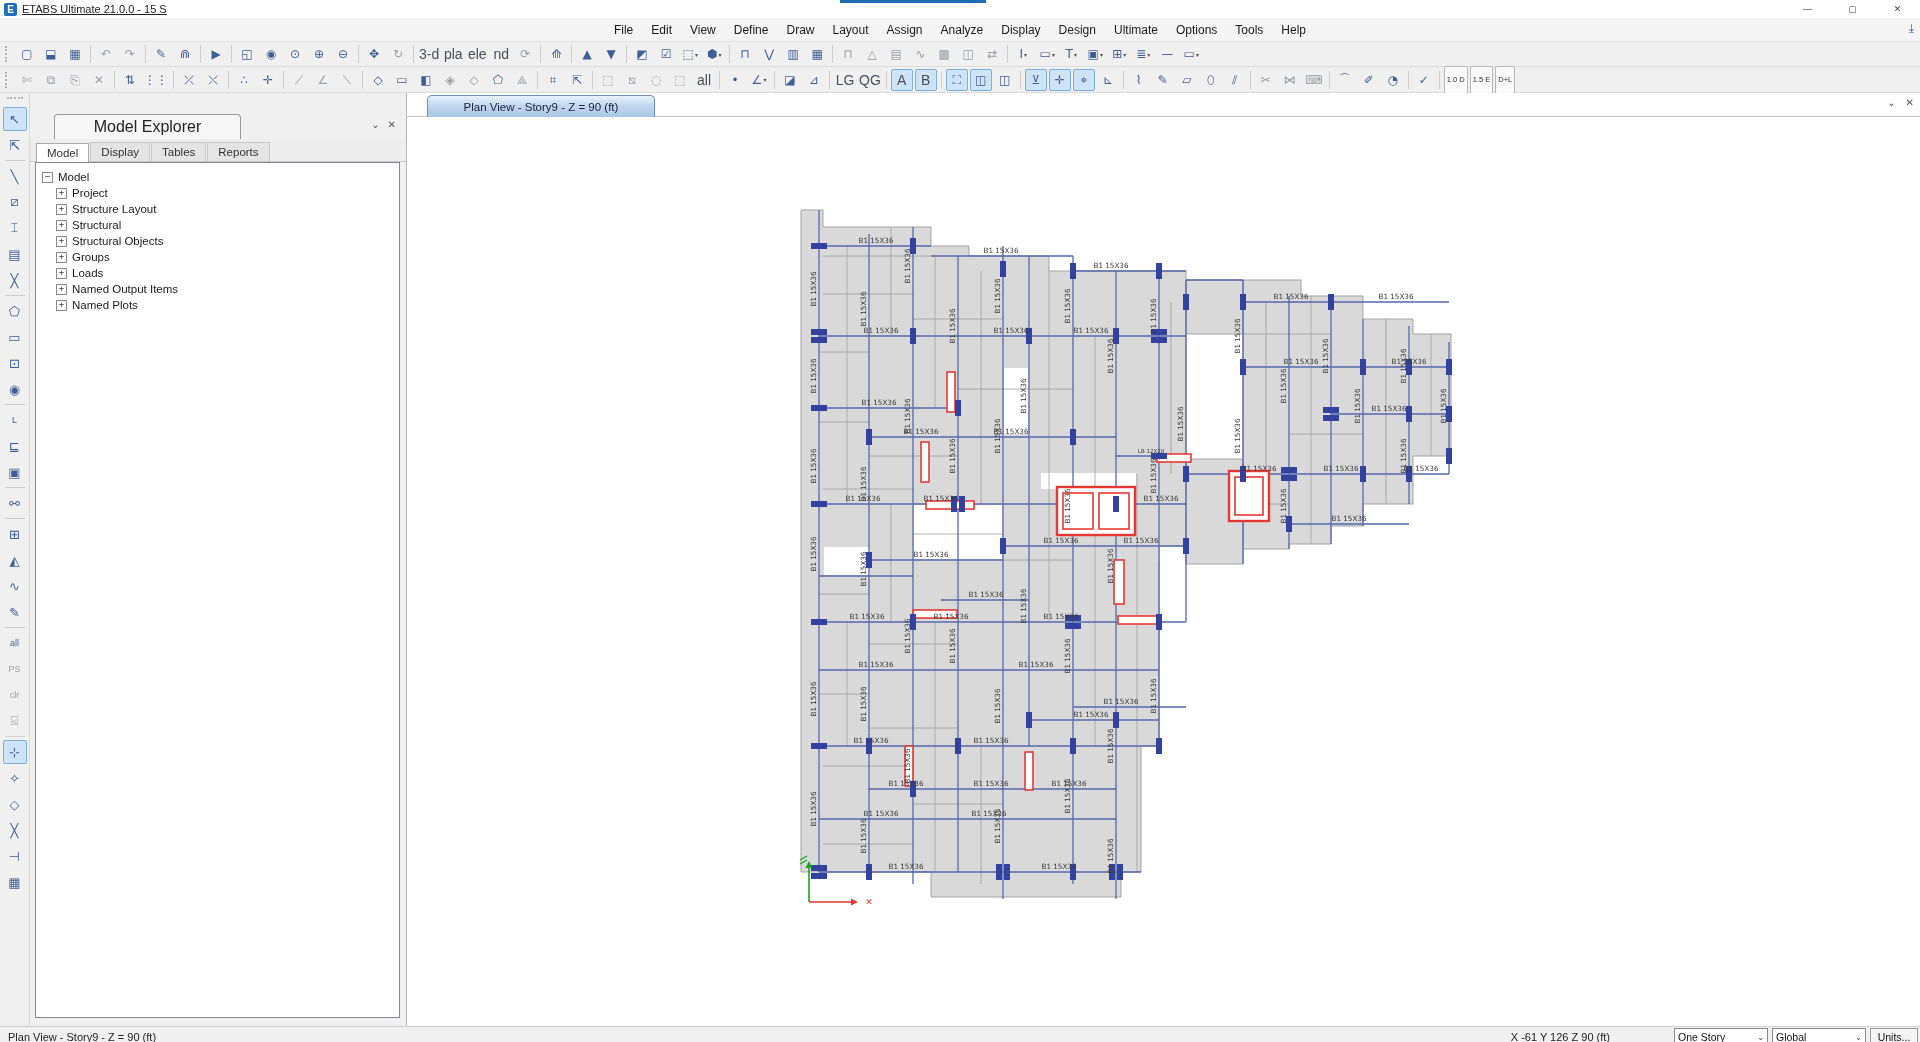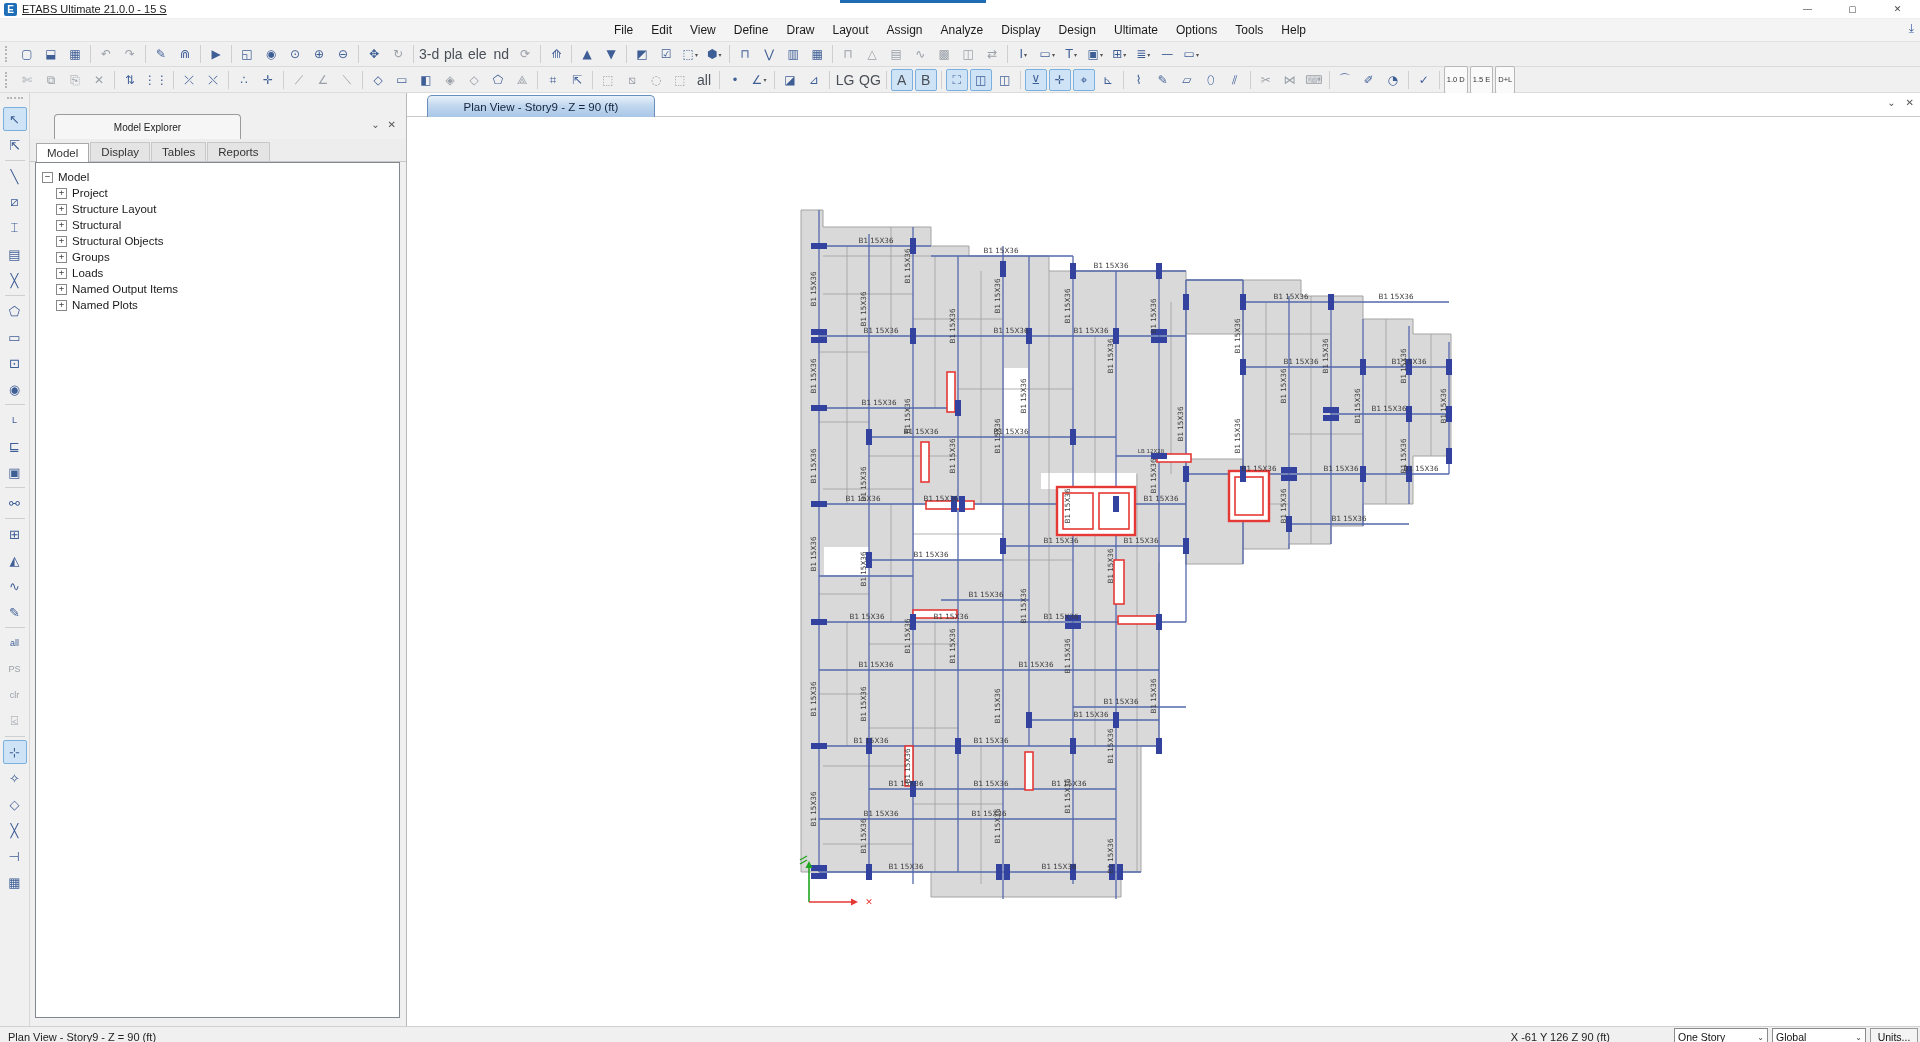--- a/index.html
+++ b/index.html
@@ -33,21 +33,21 @@
   .sd-icon{width:22px;height:22px;margin:1px 0;display:flex;align-items:center;justify-content:center;
     font-size:13px;color:#3e5e96;border:1px solid transparent;border-radius:2px;font-family:"DejaVu Sans",sans-serif;}
   .sd-icon.gray{color:#9aa0a8;}
   .sd-icon.txt{font-size:9px;font-family:"Liberation Sans",sans-serif;}
   .sd-icon.hl{background:#cfe3f7;border:1px solid #7ab0e0;}
   .sd-sep{width:20px;height:1px;background:#cfcfcf;margin:2px 0;}
   .explorer{width:376px;background:#f0f0f0;border-right:1px solid #b8b8b8;position:relative;}
   .exp-titlebar{position:relative;height:45px;}
   .exp-tab{position:absolute;left:24px;top:21px;width:185px;height:24px;background:#f6f6f6;
     border:1px solid #9a9a9a;border-bottom:none;border-radius:4px 4px 0 0;
-    display:flex;align-items:center;justify-content:center;font-size:10px;color:#222;}
+    display:flex;align-items:center;justify-content:center;font-size:16px;color:#222;}
   .exp-controls{position:absolute;right:10px;top:26px;display:flex;gap:8px;font-size:10px;color:#555;}
   .exp-tabs{display:flex;align-items:flex-end;height:22px;border-bottom:1px solid #c8c8c8;background:#ededed;padding-left:6px;margin-top:1px;}
   .exp-tabbtn{font-size:11.5px;color:#333;padding:3px 10px;border:1px solid #c8c8c8;border-bottom:none;background:#e4e4e4;margin-right:1px;}
   .exp-tabbtn.active{background:#fff;position:relative;top:1px;border-color:#aaa;}
   .exp-tree{position:absolute;left:5px;right:6px;top:69px;bottom:8px;background:#fff;border:1px solid #828790;
     font-size:11.5px;color:#1a1a1a;padding:6px 4px;}
   .tree-row{display:flex;align-items:center;height:16px;}
   .tree-box{width:9px;height:9px;border:1px solid #888;background:#fff;font-size:9px;line-height:7px;
     text-align:center;margin-right:5px;color:#444;flex:none;font-family:"DejaVu Sans Mono",monospace;}
   .tree-root-row{margin-left:2px;}

